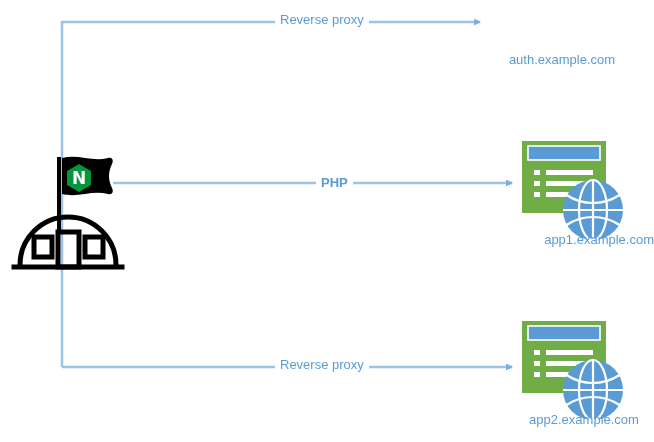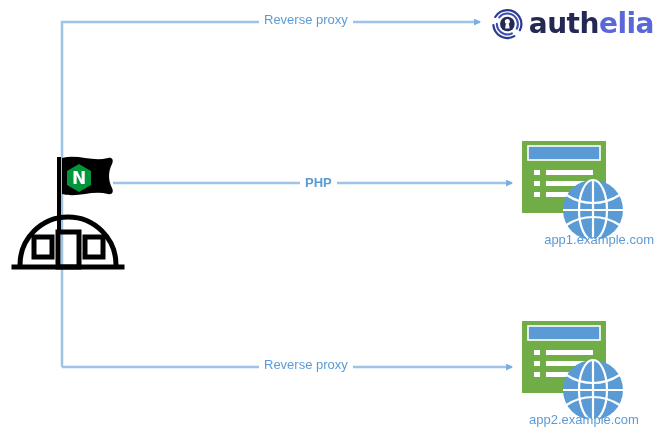--- a/index.html
+++ b/index.html
@@ -30,20 +30,21 @@
   
   .edge-label {
     position: absolute;
     font-family: "Liberation Sans", sans-serif;
     font-size: 13px;
     color: #5b9bd5;
     background: #ffffff;
     padding: 0 5px;
     white-space: nowrap;
     line-height: 16px;
+    margin-left: 16px;
   }
   #label-reverse-proxy-auth { left: 259px; top: 12px; }
   #label-php               { left: 300px; top: 175px; font-weight: bold; }
   #label-reverse-proxy-app2{ left: 259px; top: 357px; }
 
   
   #node-nginx {
     position: absolute;
     left: 8px;
     top: 152px;
@@ -142,38 +143,20 @@
       <path d="M54,6 C70,2 84,10 100,6 C104,5 106,8 104,12
                C100,20 100,28 104,36 C106,40 104,43 100,42
                C84,38 70,46 54,42 Z" fill="#000000"></path>
 
       <polygon points="71,12 83,19 83,33 71,40 59,33 59,19" fill="#009639"></polygon>
 
       <text x="71" y="32" font-family="DejaVu Sans, sans-serif" font-size="17" font-weight="bold" fill="#ffffff" text-anchor="middle">N</text>
     </svg>
   </div>
 
-  <div id="node-authelia">
-    <div id="authelia-logo-row">
-      <svg width="44" height="44" viewBox="0 0 44 44">
-
-        <path d="M22,2 A20,20 0 1 1 21.9,2" fill="none" stroke="#2b3a8f" stroke-width="3.2" stroke-dasharray="40 12 40 12" stroke-linecap="round"></path>
-
-        <path d="M22,7 A15,15 0 1 1 21.9,7" fill="none" stroke="#3b4fb5" stroke-width="3" stroke-dasharray="30 10 30 10" stroke-linecap="round"></path>
-
-        <circle cx="22" cy="22" r="10.5" fill="#232952"></circle>
-
-        <circle cx="22" cy="18.5" r="3.6" fill="#ffffff"></circle>
-        <path d="M19.9,21.5 L24.1,21.5 L25.3,28.5 L18.7,28.5 Z" fill="#ffffff"></path>
-      </svg>
-      <div id="authelia-wordmark">
-        <span class="wm-dark">auth</span><span class="wm-light">elia</span>
-      </div>
-    </div>
-  </div>
 
   <div class="node-app" id="node-app1">
     <svg width="110" height="110" viewBox="0 0 110 110">
 
       <rect x="4" y="4" width="84" height="72" fill="#70ad47"></rect>
 
       <rect x="10" y="9" width="72" height="14" fill="#5b9bd5" stroke="#ffffff" stroke-width="1.6"></rect>
 
       <rect x="16" y="33" width="6" height="5" fill="#ffffff"></rect>
       <rect x="28" y="33" width="47" height="5" fill="#ffffff"></rect>
@@ -209,18 +192,19 @@
         <circle cx="75" cy="73" r="30" fill="#5b9bd5"></circle>
         <line x1="45" y1="73" x2="105" y2="73" stroke="#ffffff" stroke-width="2.2"></line>
         <path d="M48.5,58 A48,48 0 0 0 101.5,58" fill="none" stroke="#ffffff" stroke-width="2.2"></path>
         <path d="M48.5,88 A48,48 0 0 1 101.5,88" fill="none" stroke="#ffffff" stroke-width="2.2"></path>
         <line x1="75" y1="43" x2="75" y2="103" stroke="#ffffff" stroke-width="2.2"></line>
         <ellipse cx="75" cy="73" rx="14" ry="30" fill="none" stroke="#ffffff" stroke-width="2.2"></ellipse>
       </g>
     </svg>
   </div>
 
+  <div class="hostname" id="hostname-auth">auth.example.com</div>
 
   <div class="hostname" id="hostname-app1">app1.example.com</div>
 
   <div class="hostname" id="hostname-app2">app2.example.com</div>
 
 </div>
 
 </body></html>

